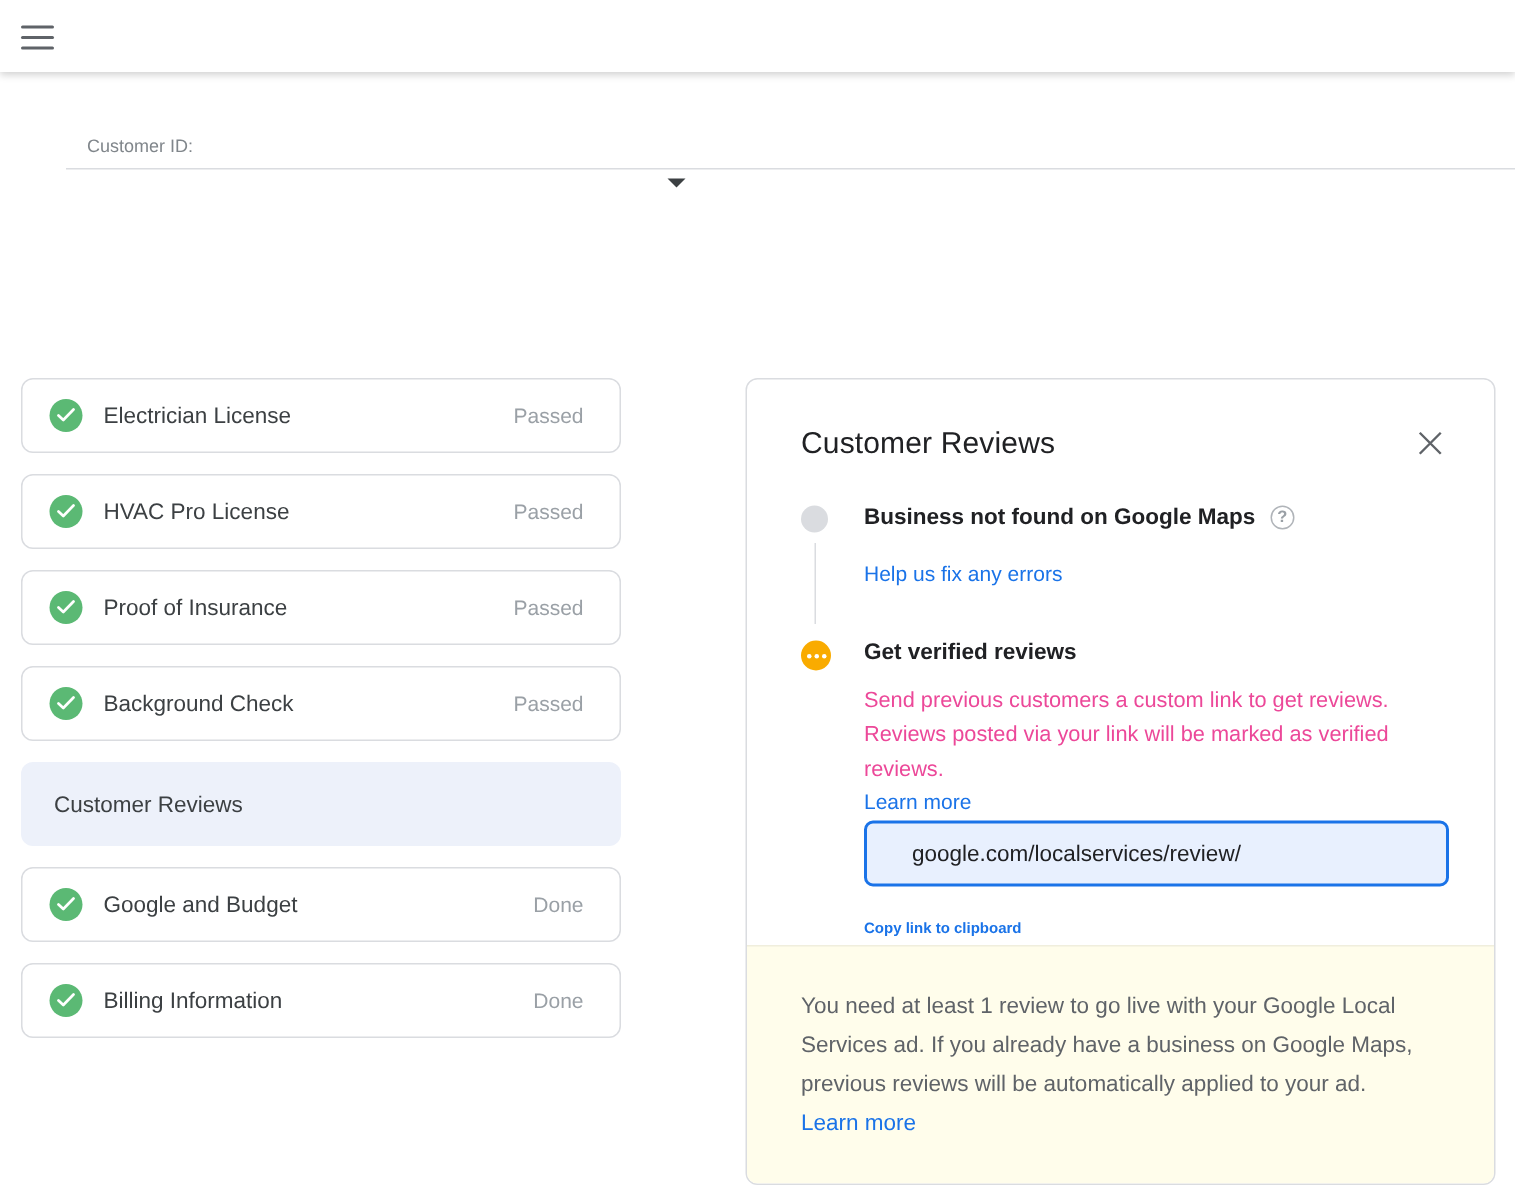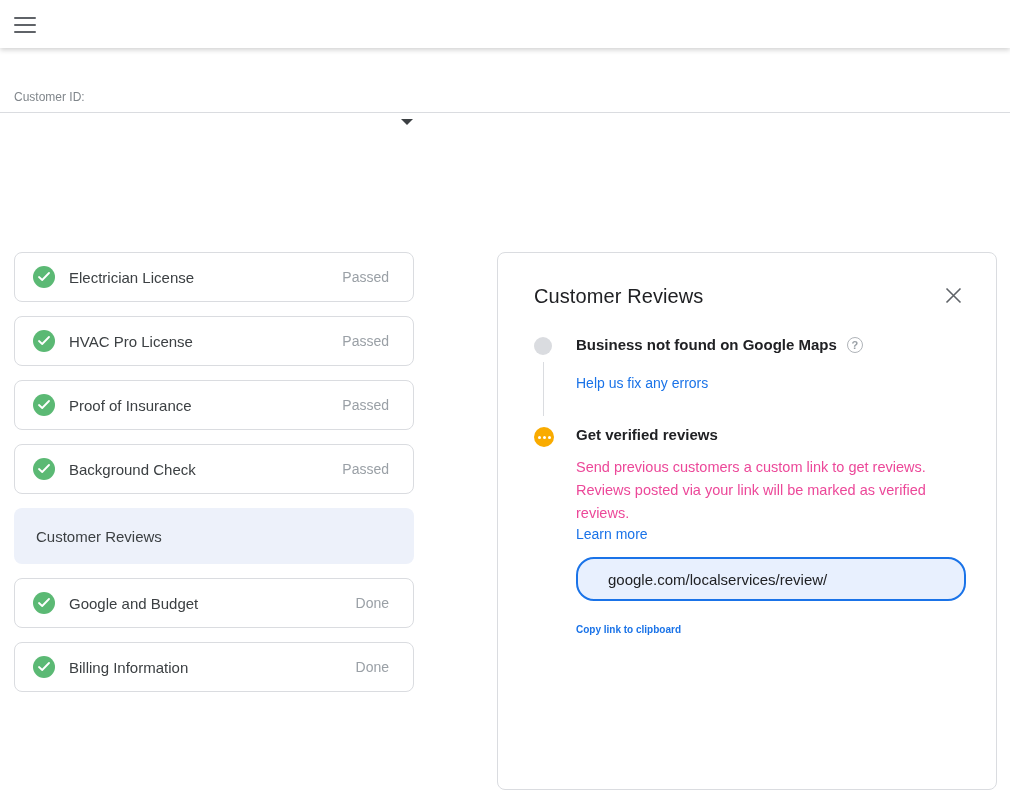--- a/index.html
+++ b/index.html
@@ -10,21 +10,21 @@
   .appbar { position:relative; z-index:3; height:48px; background:#fff;
             display:flex; align-items:center; padding-left:14px;
             box-shadow:0 2px 5px rgba(0,0,0,0.18); }
   .hamburger { width:22px; height:16px; display:flex; flex-direction:column;
                justify-content:space-between; cursor:pointer; margin-top:2px; }
   .hamburger span { display:block; height:2px; background:#5f6368; border-radius:1px; }
   .appbar-title { font-size:19px; color:#3c4043; margin-left:22px; letter-spacing:0.2px; }
 
   
   .subbar { position:relative; z-index:2; height:65px; background:#fff;
-            border-bottom:1px solid #dadce0; }
+            border-bottom:1px solid #dadce0;margin-left:44px; }
   .caret-down { position:absolute; left:401px; top:71px; width:0; height:0;
                 border-left:6px solid transparent; border-right:6px solid transparent;
                 border-top:6px solid #3c4043; cursor:pointer; }
   .customer-id { position:absolute; left:14px; bottom:8px; font-size:12px; color:#80868b; }
 
   
   .main { display:flex; align-items:flex-start; padding:139px 0 0 14px; }
 
   
   .checklist { width:400px; flex:none; }
@@ -60,22 +60,22 @@
   .step-title { font-size:15px; font-weight:bold; color:#202124; }
   .help-icon { width:16px; height:16px; border:1.5px solid #b0b4b9; border-radius:50%;
                color:#9aa0a6; font-size:11px; font-weight:bold; display:flex;
                align-items:center; justify-content:center; margin-left:10px; cursor:pointer; }
   .link { color:#1a73e8; font-size:14px; text-decoration:none; cursor:pointer; display:inline-block; }
   .step-1 { margin-bottom:34px; }
   .step-1 .step-title-row { margin-bottom:21px;align-items:center; }
   .step-2 .step-title-row { margin-bottom:13px; }
   .desc-line { font-size:14.5px; color:#ec4899; line-height:23px; }
   .learn-more { margin-top:1px; }
-  .review-input { width:390px; height:44px; margin-top:14px; display:block;
-                  background:#e8f0fe; border:2px solid #1a73e8; border-radius:18px;
+  .review-input { width:390px; height:44px; margin-top:3px; display:block;
+                  background:#e8f0fe; border:2px solid #1a73e8; border-radius:6px;
                   padding:0 0 0 30px; font-size:15px; color:#202124;
                   font-family:"Liberation Sans", sans-serif; outline:none; }
   .copy-link { margin-top:23px; font-size:10px; font-weight:bold; }
 
   .notice { margin-top:auto; background:#fffdeb; border-top:1px solid #f0eedd;
             padding:27px 40px 27px 36px; }
   .notice p { font-size:15px; color:#5f6368; line-height:26px; }
   .notice .link { font-size:15px; }
 </style>
 </head>
@@ -206,15 +206,21 @@
           <div class="desc-line">Send previous customers a custom link to get reviews.</div>
           <div class="desc-line">Reviews posted via your link will be marked as verified reviews.</div>
           <a class="link learn-more">Learn more</a>
           <input class="review-input" type="text" value="google.com/localservices/review/" style="">
           <a class="link copy-link">Copy link to clipboard</a>
         </div>
       </div>
 
     </div>
 
+    <div class="notice">
+      <p>
+        <span>You need at least 1 review to go live with your Google Local Services ad. If you already have a business on Google Maps, previous reviews will be automatically applied to your ad.</span>
+        <a class="link">Learn more</a>
+      </p>
+    </div>
 
   </div>
 </div>
 
 </body></html>

